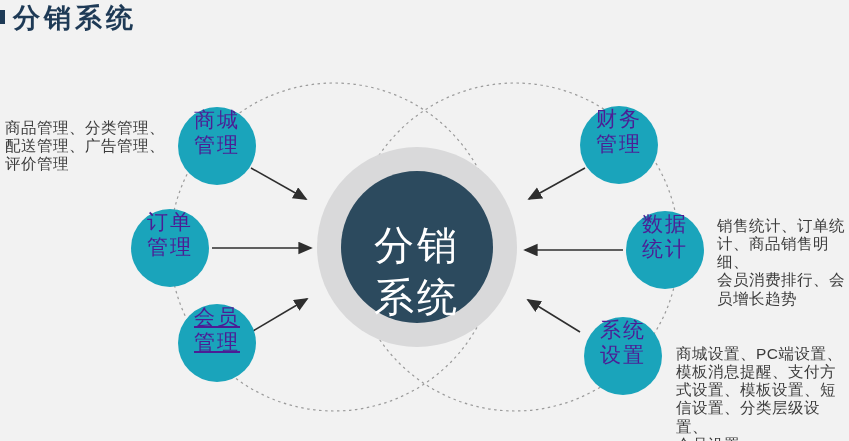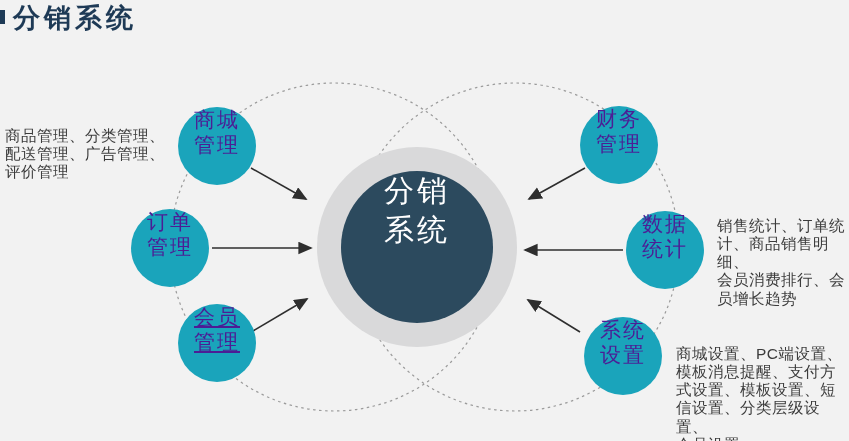--- a/index.html
+++ b/index.html
@@ -25,22 +25,22 @@
     white-space:pre-line;
   }
 
   .hub-ring {
     position:absolute; left:317px; top:147px; width:200px; height:200px;
     border-radius:50%; background:#d9d9da;
   }
   .hub {
     position:absolute; left:341px; top:171px; width:152px; height:152px;
     border-radius:50%; background:#2c4a5e;
-    display:flex; align-items:flex-start; justify-content:center;
-    color:#ffffff; font-size:30px; letter-spacing:3px; line-height:1.3;
+    display:flex; align-items:flex-end; justify-content:center;
+    color:#ffffff; font-size:40px; letter-spacing:3px; line-height:1.3;
     text-align:center; white-space:pre-line;
   }
 
   .node {
     position:absolute; width:78px; height:78px; border-radius:50%;
     background:#1aa4bb;
     display:flex; align-items:flex-start; justify-content:center;
     color:#4c1d95; font-size:21px; letter-spacing:2px; line-height:1.2;
     text-align:center; white-space:pre-line;
   }
@@ -48,21 +48,21 @@
   #node-order    { left:131px; top:209px; }
   #node-member   { left:178px; top:304px;text-decoration:underline; }
   #node-finance  { left:580px; top:106px; }
   #node-stats    { left:626px; top:211px; }
   #node-settings { left:584px; top:317px; }
 
   .detail {
     position:absolute; font-size:15.5px; color:#3c3c3c;
     line-height:1.17; letter-spacing:0.5px; white-space:pre-line;
   }
-  #detail-mall     { left:5px;   top:119px;margin-top:8px; }
+  #detail-mall     { left:5px;   top:119px; }
   #detail-order    { left:5px;   top:217px; }
   #detail-member   { left:5px;   top:341px; }
   #detail-finance  { left:676px; top:121px; }
   #detail-stats    { left:717px; top:217px; }
   #detail-settings { left:676px; top:345px; }
 </style>
 </head>
 <body>
 
 <div class="canvas">

